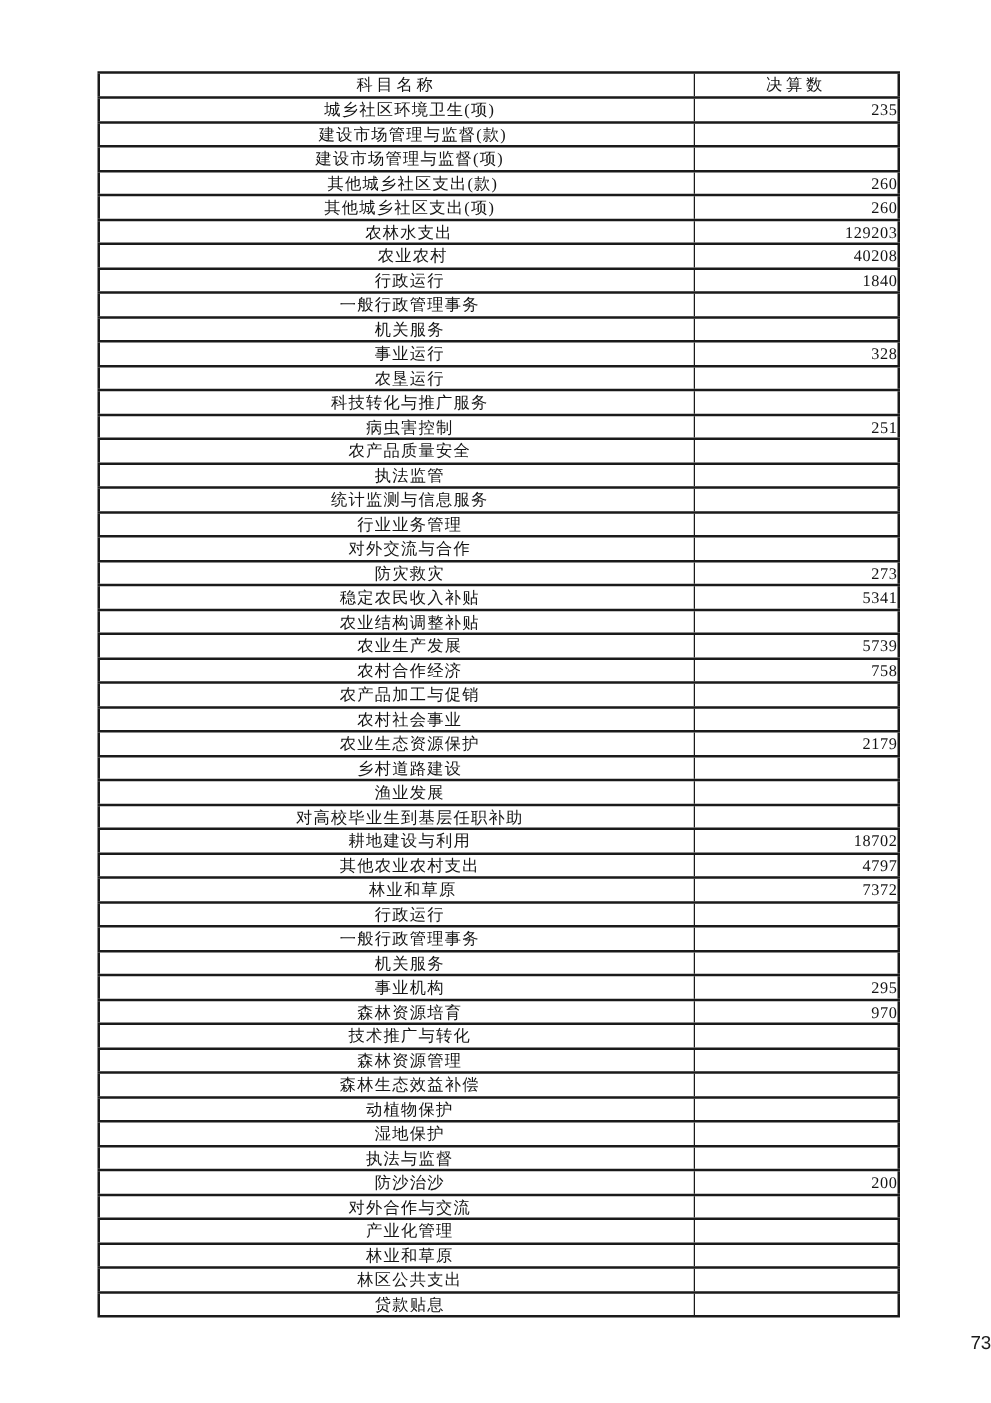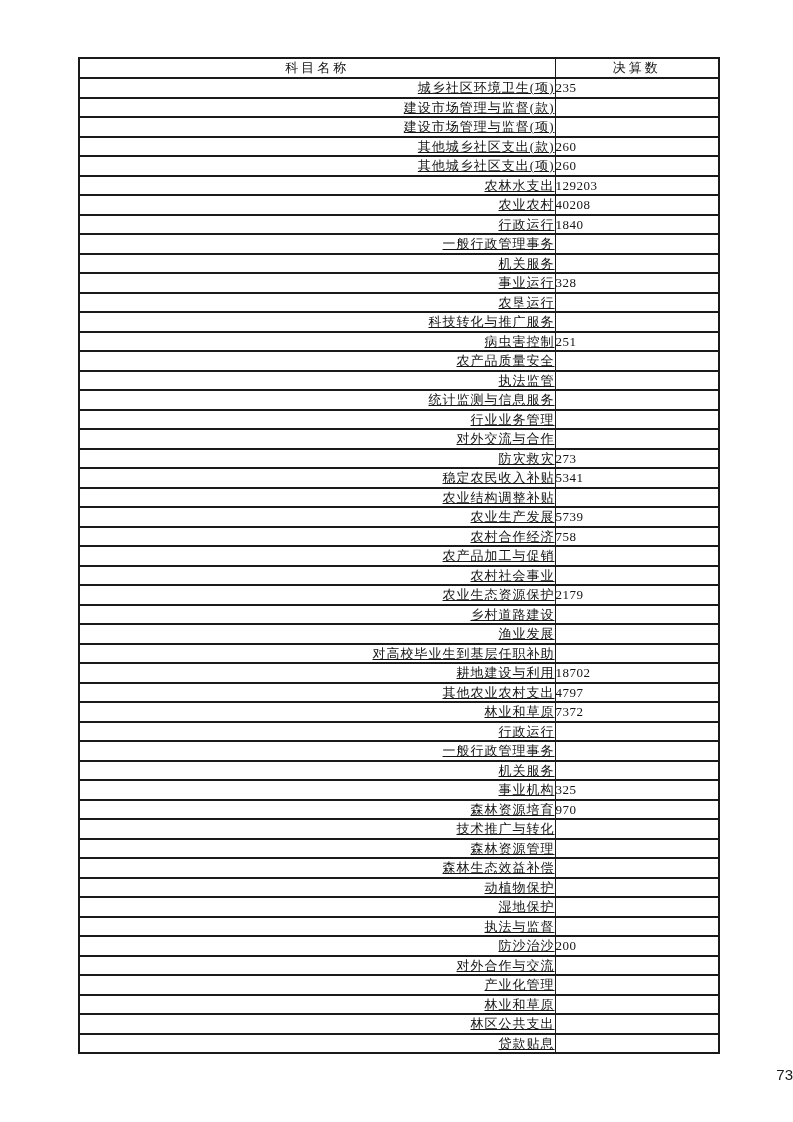--- a/index.html
+++ b/index.html
@@ -40,29 +40,28 @@
   }
   .col-name  { width: 476px; margin-left: 19px; }
   .col-value { width: 164px; }
   .budget-table th {
     text-align: center;
     letter-spacing: 3px;
     height: 18px;
     line-height: 18px;
   }
   .cell-name {
-    text-align: right;
+    text-align: center;
     letter-spacing: 1px;
-    text-decoration: underline;
   }
   .cell-name.indent-0 { padding-left: 20px;  }
   .cell-name.indent-1 { padding-left: 26px; }
   .cell-name.indent-2 { padding-left: 21px; }
   .cell-value {
-    text-align: left;
+    text-align: right;
     letter-spacing: 0.5px;
     margin-left: 40px;
   }
   .page-number {
     position: absolute;
     left: 0;
     top: 1066px;
     width: 793px;
     text-align: right;
     font-family: "Liberation Sans", "DejaVu Sans", sans-serif;
@@ -224,21 +223,21 @@
       <tr>
         <td class="cell-name indent-2">一般行政管理事务</td>
         <td class="cell-value"></td>
       </tr>
       <tr>
         <td class="cell-name indent-2">机关服务</td>
         <td class="cell-value"></td>
       </tr>
       <tr>
         <td class="cell-name indent-2">事业机构</td>
-        <td class="cell-value">325</td>
+        <td class="cell-value">295</td>
       </tr>
       <tr>
         <td class="cell-name indent-2">森林资源培育</td>
         <td class="cell-value">970</td>
       </tr>
       <tr>
         <td class="cell-name indent-2">技术推广与转化</td>
         <td class="cell-value"></td>
       </tr>
       <tr>

